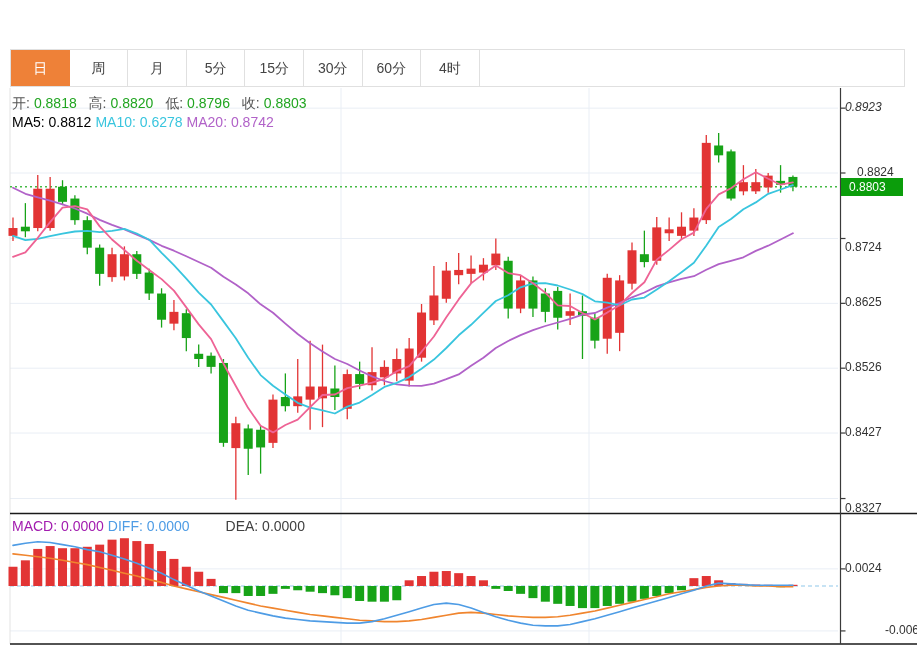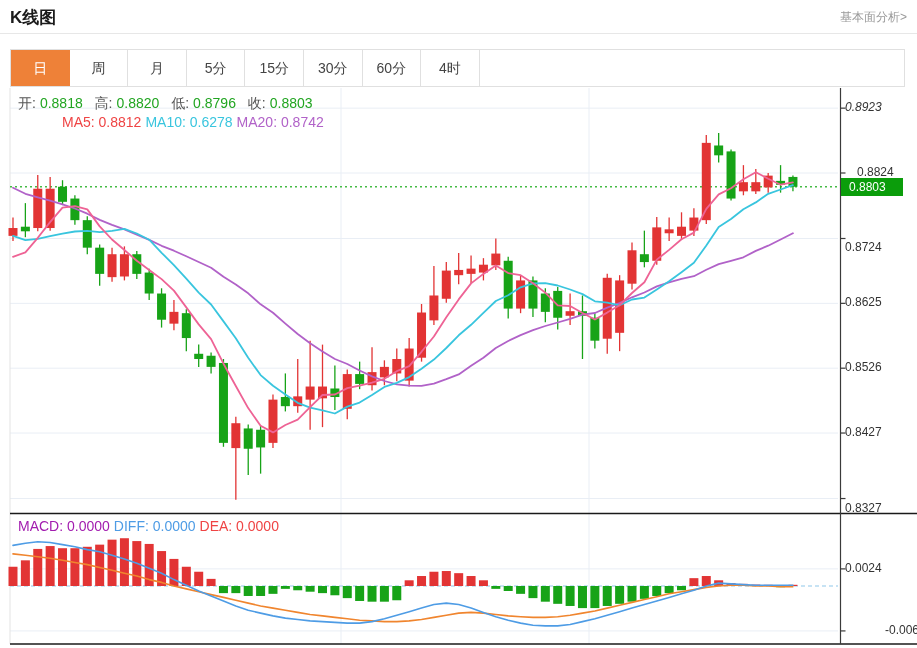--- a/index.html
+++ b/index.html
@@ -11,38 +11,34 @@
   .hdr-link{position:absolute;right:10px;top:9px;font-size:12px;color:#999;text-decoration:none;cursor:pointer;}
   
   .tabbar{position:absolute;left:10px;top:49px;width:895px;height:38px;border:1px solid #e0e0e0;
           display:flex;box-sizing:border-box;background:#fff;}
   .tab{width:58.6px;height:100%;line-height:36px;text-align:center;font-size:14px;color:#444;
        border-right:1px solid #e0e0e0;cursor:pointer;box-sizing:border-box;flex:0 0 auto;}
   .tab.sel{background:#ee8138;color:#fff;border-right:none;}
   
   #chart-svg{position:absolute;left:0;top:0;}
   
-  .legend-row{position:absolute;left:18px;font-size:14px;white-space:nowrap;z-index:5;}
+  .legend-row{position:absolute;left:12px;font-size:14px;white-space:nowrap;z-index:5;}
   .legend-row span{margin-right:4px;}
   .grp{margin-right:18px;}
   .lab{color:#555;}
   
   .ax-label{position:absolute;left:845px;font-size:12px;color:#333;z-index:4;}
   .cur-price{position:absolute;left:841px;width:62px;height:18px;color:#fff;font-size:12px;
              line-height:18px;padding-left:8px;box-sizing:border-box;z-index:6;}
 </style>
 </head>
 <body>
 
 <div id="app">
 
-  <div class="hdr">
-    <div class="hdr-title">K线图</div>
-    <a class="hdr-link">基本面分析&gt;</a>
-  </div>
 
   <div class="tabbar" id="tabbar">
       <div class="tab sel">日</div>
       <div class="tab">周</div>
       <div class="tab">月</div>
       <div class="tab">5分</div>
       <div class="tab">15分</div>
       <div class="tab">30分</div>
       <div class="tab">60分</div>
       <div class="tab">4时</div>
@@ -274,23 +270,23 @@
       <line x1="840.5" y1="630.919" x2="845.5" y2="630.919" stroke="#3a3a3a" stroke-width="1.2"></line>
     </svg>
 
   <div class="legend-row" style="top:95px;">
     <span class="grp"><span class="lab">开:</span><span class="val" style="color: rgb(33, 165, 33);">0.8818</span></span>
     <span class="grp"><span class="lab">高:</span><span class="val" style="color: rgb(33, 165, 33);">0.8820</span></span>
     <span class="grp"><span class="lab">低:</span><span class="val" style="color: rgb(33, 165, 33);">0.8796</span></span>
     <span class="grp"><span class="lab">收:</span><span class="val" style="color: rgb(33, 165, 33);">0.8803</span></span>
   </div>
 
-  <div class="legend-row" style="top:114px;" id="ma-legend"><span class="grp" style="color: #ef4444; margin-left: 44px;">MA5: 0.8812</span><span class="grp" style="color: rgb(57, 197, 222);">MA10: 0.6278</span><span class="grp" style="color: rgb(177, 98, 200);">MA20: 0.8742</span></div>
-
-  <div class="legend-row" style="top:518px;" id="macd-legend"><span class="grp" style="color: #a21caf;">MACD: 0.0000</span><span class="grp" style="color: rgb(78, 156, 229);">DIFF: 0.0000</span><span class="grp" style="color: #ef4444;">DEA: 0.0000</span></div>
+  <div class="legend-row" style="top:114px;" id="ma-legend"><span class="grp" style="color: #000000;">MA5: 0.8812</span><span class="grp" style="color: rgb(57, 197, 222);">MA10: 0.6278</span><span class="grp" style="color: rgb(177, 98, 200);">MA20: 0.8742</span></div>
+
+  <div class="legend-row" style="top:518px;" id="macd-legend"><span class="grp" style="color: #a21caf;">MACD: 0.0000</span><span class="grp" style="color: rgb(78, 156, 229);">DIFF: 0.0000</span><span class="grp" style="color: #404040; margin-left: 32px;">DEA: 0.0000</span></div>
 
   <div id="axis-labels">
       <div class="ax-label" style="top: 100.155px; font-style: italic;">0.8923</div>
       <div class="ax-label" style="top: 165px; margin-left: 12px;">0.8824</div>
       <div class="ax-label" style="top: 240px;">0.8724</div>
       <div class="ax-label" style="top: 295.345px;">0.8625</div>
       <div class="ax-label" style="top: 360.19px;">0.8526</div>
       <div class="ax-label" style="top: 425.035px;">0.8427</div>
       <div class="ax-label" style="top: 501px;">0.8327</div>
       <div class="ax-label" style="top: 560.888px;">0.0024</div>

